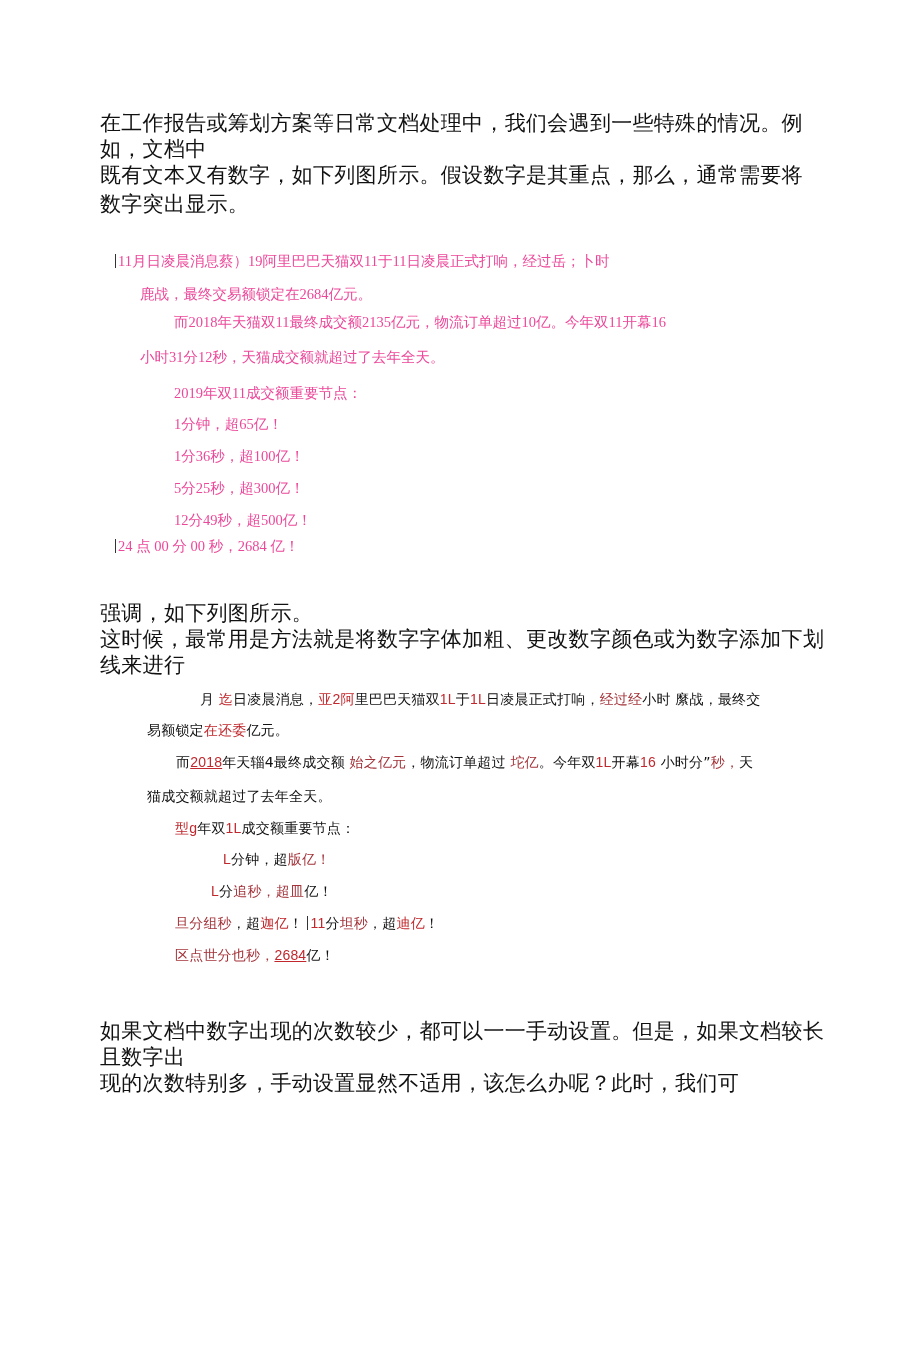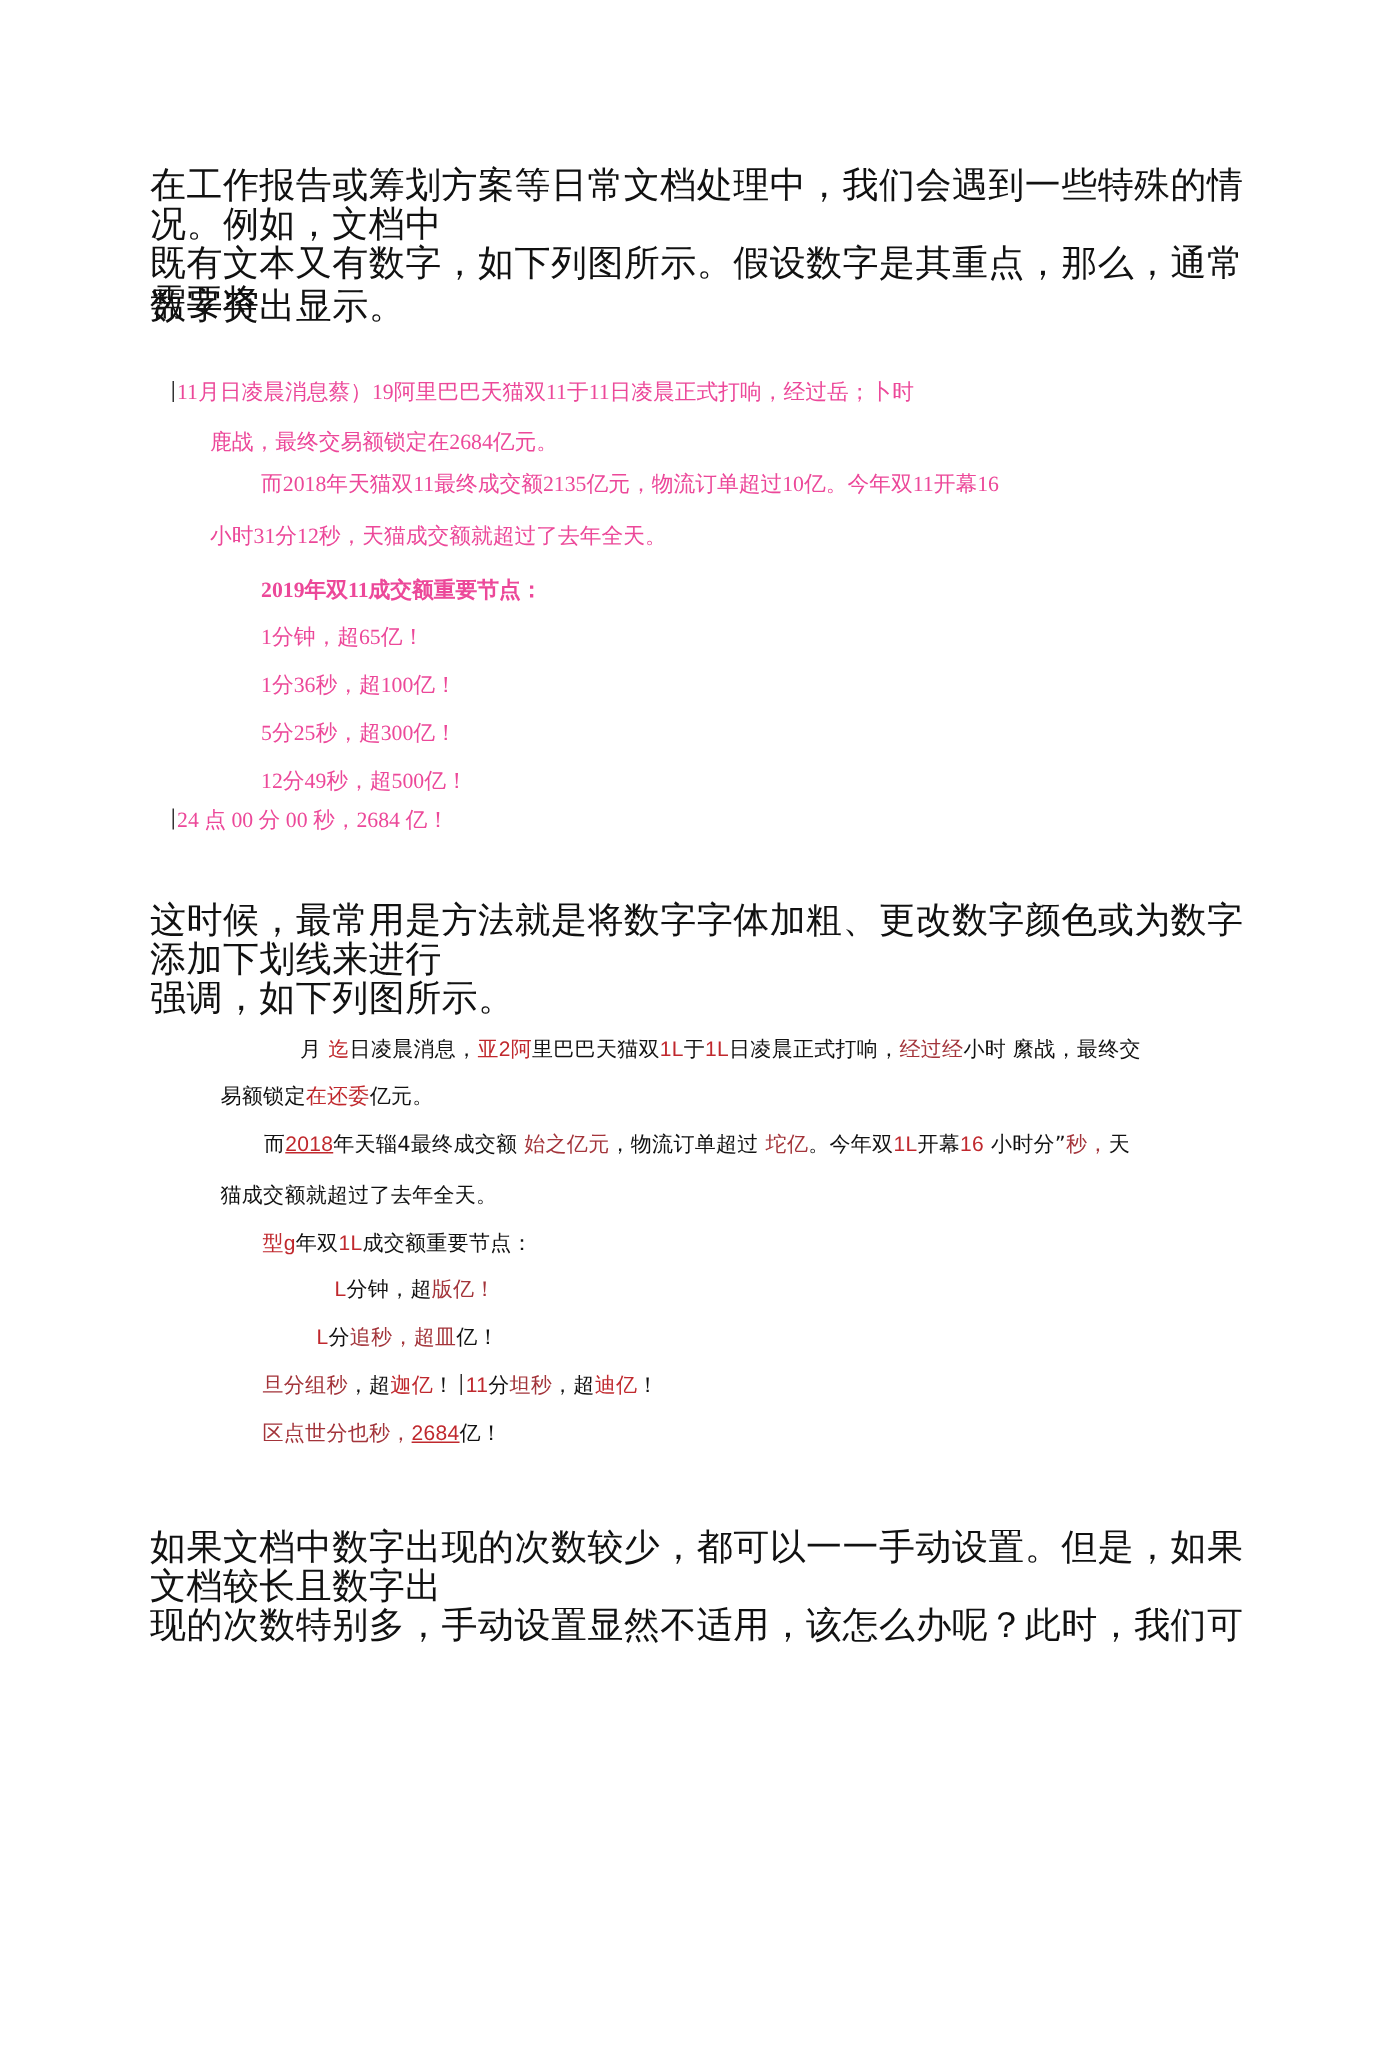--- a/index.html
+++ b/index.html
@@ -3,21 +3,21 @@
 <meta charset="utf-8">
 <style>
   html, body { margin: 0; padding: 0; background: #ffffff; }
   body {
     width: 920px; height: 1371px; position: relative; overflow: hidden;
     font-family: "DejaVu Sans", "Liberation Sans", sans-serif;
     color: #1a1a1a;
   }
   .para {
     position: absolute; left: 100px; width: 730px;
-    font-size: 24px; line-height: 26px; letter-spacing: 0.3px;
+    font-size: 21px; line-height: 26px; letter-spacing: 0.3px;
     color: #111;
   }
   .serif {
     position: absolute;
     font-family: "Liberation Serif", "DejaVu Serif", serif;
     font-size: 14.5px; color: #ec4899; white-space: nowrap;
   }
   .sans-s {
     position: absolute;
     font-family: "DejaVu Sans", "Liberation Sans", sans-serif;
@@ -36,31 +36,31 @@
   <div>在工作报告或筹划方案等日常文档处理中，我们会遇到一些特殊的情况。例如，文档中</div>
   <div>既有文本又有数字，如下列图所示。假设数字是其重点，那么，通常需要将</div>
 </div>
 <div class="para" style="top:191px;">数字突出显示。</div>
 
 <div>
   <div class="serif" style="left:115px; top:252px;"><span class="bar"></span><span>11月日凌晨消息蔡）19阿里巴巴天猫双11于11日凌晨正式打响，经过岳；卜时</span></div>
   <div class="serif" style="left:140px; top:285px;">鹿战，最终交易额锁定在2684亿元。</div>
   <div class="serif" style="left:174px; top:313px;">而2018年天猫双11最终成交额2135亿元，物流订单超过10亿。今年双11开幕16</div>
   <div class="serif" style="left:140px; top:348px;">小时31分12秒，天猫成交额就超过了去年全天。</div>
-  <div class="serif" style="left:174px; top:384px;font-weight:bold;">2019年双11成交额重要节点：</div>
+  <div class="serif" style="left:174px; top:384px;">2019年双11成交额重要节点：</div>
   <div class="serif" style="left:174px; top:415px;">1分钟，超65亿！</div>
   <div class="serif" style="left:174px; top:447px;">1分36秒，超100亿！</div>
   <div class="serif" style="left:174px; top:479px;">5分25秒，超300亿！</div>
   <div class="serif" style="left:174px; top:511px;">12分49秒，超500亿！</div>
   <div class="serif" style="left:115px; top:537px;"><span class="bar"></span><span>24 点  00 分  00 秒，2684 亿！</span></div>
 </div>
 
 <div class="para" style="top:600px;">
+  <div>强调，如下列图所示。</div>
   <div>这时候，最常用是方法就是将数字字体加粗、更改数字颜色或为数字添加下划线来进行</div>
-  <div>强调，如下列图所示。</div>
 </div>
 
 <div>
   <div class="sans-s" style="left:200px; top:691px;">
     <span>月 </span><span class="red">迄</span><span>日凌晨消息，</span><span class="redb">亚2阿</span><span>里巴巴天猫双</span><span class="redb">1L</span><span>于</span><span class="redb">1L</span><span>日凌晨正式打响，</span><span class="maroon">经过经</span><span>小时  縻战，最终交</span>
   </div>
   <div class="sans-s" style="left:147px; top:722px;">
     <span>易额锁定</span><span class="red">在还委</span><span>亿元。</span>
   </div>
   <div class="sans-s" style="left:176px; top:754px;">

